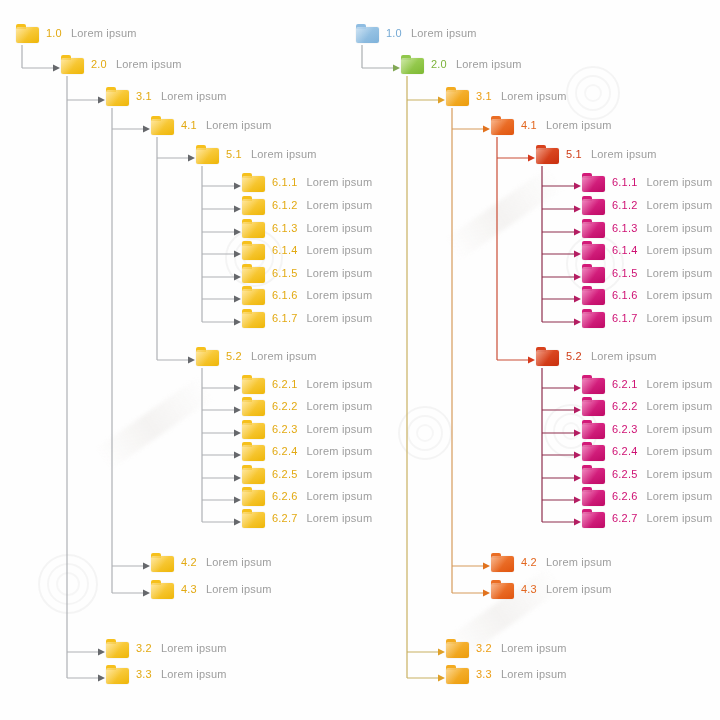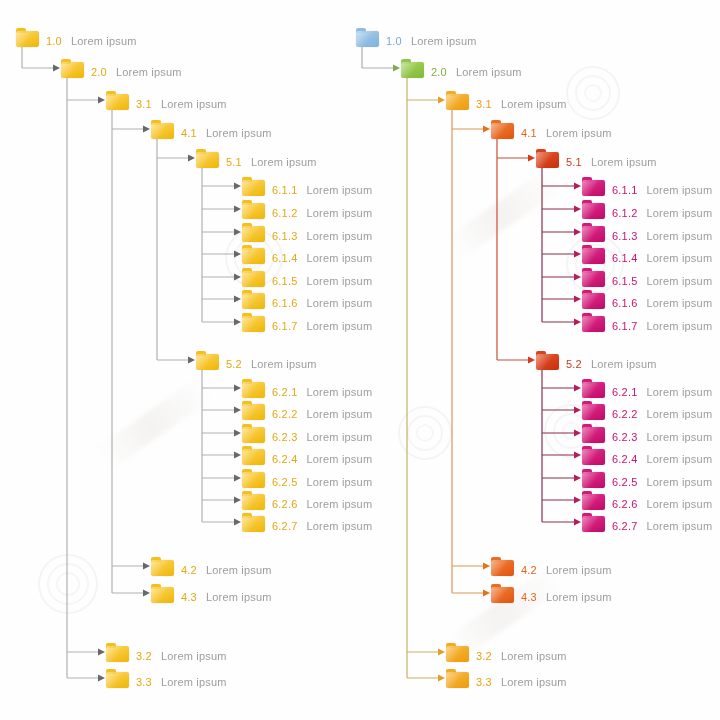--- a/index.html
+++ b/index.html
@@ -9,21 +9,21 @@
     font-family:"Liberation Sans","DejaVu Sans",sans-serif;
   }
   
   .wm-ring{position:absolute;border-radius:50%;border:2px solid #ededed;opacity:.55;}
   .wm-ring .inner{position:absolute;inset:7px;border-radius:50%;border:2px solid #efefef;}
   .wm-ring .core{position:absolute;inset:16px;border-radius:50%;border:2px solid #f1f1f1;}
   .wm-smudge{position:absolute;width:130px;height:26px;background:linear-gradient(90deg,transparent,#f0eeec 45%,transparent);transform:rotate(-35deg);opacity:.7;filter:blur(2px);}
 
   #edge-layer{position:absolute;left:0;top:0;width:720px;height:720px;}
 
-  .node{position:absolute;height:20px;display:flex;align-items:flex-end;}
+  .node{position:absolute;height:20px;display:flex;align-items:flex-start;}
   .folder{position:relative;width:23px;height:16px;border-radius:2px;flex:0 0 auto;box-shadow:0 0 0 .5px rgba(0,0,0,.05);}
   .folder .tab{position:absolute;left:0;top:-3px;width:10px;height:5px;border-radius:2px 2px 0 0;}
   .folder .sheen{position:absolute;inset:0;border-radius:2px;background:linear-gradient(125deg,rgba(255,255,255,.45),rgba(255,255,255,.12) 40%,rgba(255,255,255,0) 55%);}
   .num{margin-left:7px;font-size:11px;letter-spacing:.2px;white-space:nowrap;}
   .lbl{margin-left:9px;font-size:11px;color:#9d9d9d;letter-spacing:.2px;white-space:nowrap;}
 </style>
 </head>
 <body>
 
 <div id="canvas">

